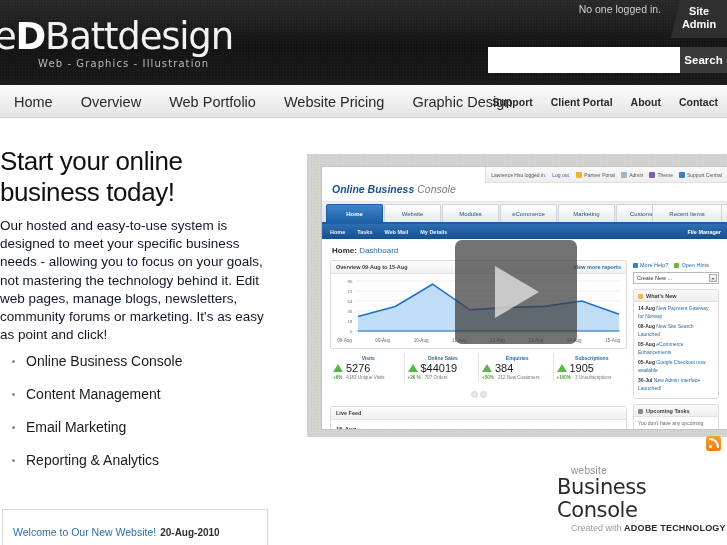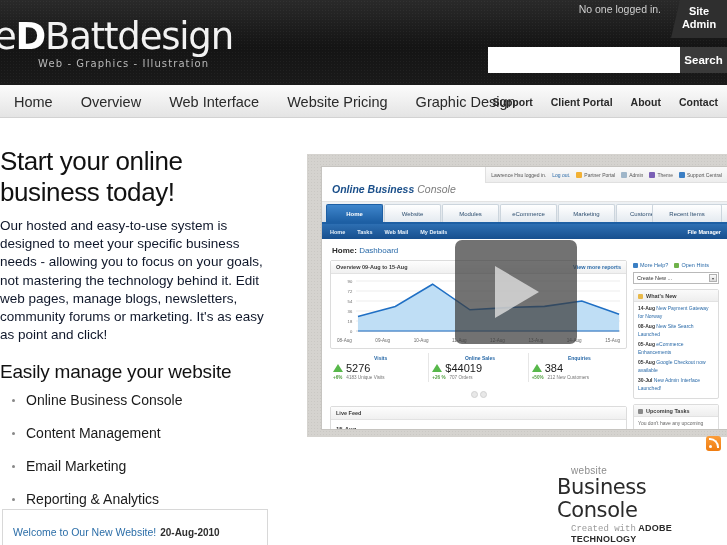--- a/index.html
+++ b/index.html
@@ -271,21 +271,21 @@
     width: 8px; height: 8px; border: 2px solid #fff; border-left: 0; border-bottom: 0;
     border-radius: 0 9px 0 0;
   }
   .brand-block { position: absolute; right: 0px; top: 465px; width: 170px; text-align: left; }
   .brand-web { font-size: 10px; color: #8c8c8c; letter-spacing: .3px; margin-left: 14px; }
   .brand-name {
     font-size: 21px; color: #2a2a2a; letter-spacing: -0.4px; line-height: 23px;
     font-family: "DejaVu Sans", sans-serif; font-weight: 400;
   }
   .brand-sub { font-size: 9px; color: #555; margin-left: 14px; margin-top: 1px; }
-  .brand-sub .cw { color: #9a9a9a; font-family: Liberation Mono, monospace; }
+  .brand-sub .cw { color: #9a9a9a; }
   .brand-sub .ad { font-weight: 700; color: #2a2a2a; letter-spacing: .2px; }
 </style>
 </head>
 <body>
 
 <div id="page">
 
   <div class="header">
     <div class="hdr-noise"></div>
 
@@ -304,36 +304,35 @@
     <div class="search-box">
       <input class="search-input" type="text" placeholder="" style="">
     </div>
     <button class="search-btn">Search</button>
   </div>
 
   <div class="nav">
     <div class="nav-left">
       <div class="nav-item">Home</div>
       <div class="nav-item">Overview</div>
-      <div class="nav-item">Web Interface</div>
+      <div class="nav-item">Web Portfolio</div>
       <div class="nav-item">Website Pricing</div>
       <div class="nav-item">Graphic Design</div>
     </div>
     <div class="nav-right">
       <div class="nav-item small">Support</div>
       <div class="nav-item small">Client Portal</div>
       <div class="nav-item small">About</div>
       <div class="nav-item small">Contact</div>
     </div>
   </div>
 
   <div class="left-col">
     <h1 class="headline">Start your online business today!</h1>
     <p class="lead">Our hosted and easy-to-use system is designed to meet your specific business needs - allowing you to focus on your goals, not mastering the technology behind it. Edit web pages, manage blogs, newsletters, community forums or marketing. It's as easy as point and click!</p>
-    <h2 class="subhead">Easily manage your website</h2>
     <ul class="feature-list">
       <li>Online Business Console</li>
       <li>Content Management</li>
       <li>Email Marketing</li>
       <li>Reporting &amp; Analytics</li>
     </ul>
   </div>
 
   <div class="news-box">
     <span class="news-title">Welcome to Our New Website!</span><span class="news-date">20-Aug-2010</span>
@@ -446,20 +445,31 @@
               <div class="stat-name">Enquiries</div>
               <div class="stat-row">
                 <div class="arrow-up"></div>
                 <div class="stat-val">384</div>
               </div>
               <div class="stat-sub">
                 <span class="stat-pct">+50%</span>
                 <span class="stat-note">212 New Customers</span>
               </div>
             </div>
+            <div class="stat">
+              <div class="stat-name">Subscriptions</div>
+              <div class="stat-row">
+                <div class="arrow-up"></div>
+                <div class="stat-val">1905</div>
+              </div>
+              <div class="stat-sub">
+                <span class="stat-pct">+100%</span>
+                <span class="stat-note">3 Unsubscriptions</span>
+              </div>
+            </div>
           </div>
 
           <div class="pager">
             <i></i><i></i>
           </div>
 
           <div class="panel livefeed">
             <div class="panel-hd">
               <span>Live Feed</span>
             </div>

